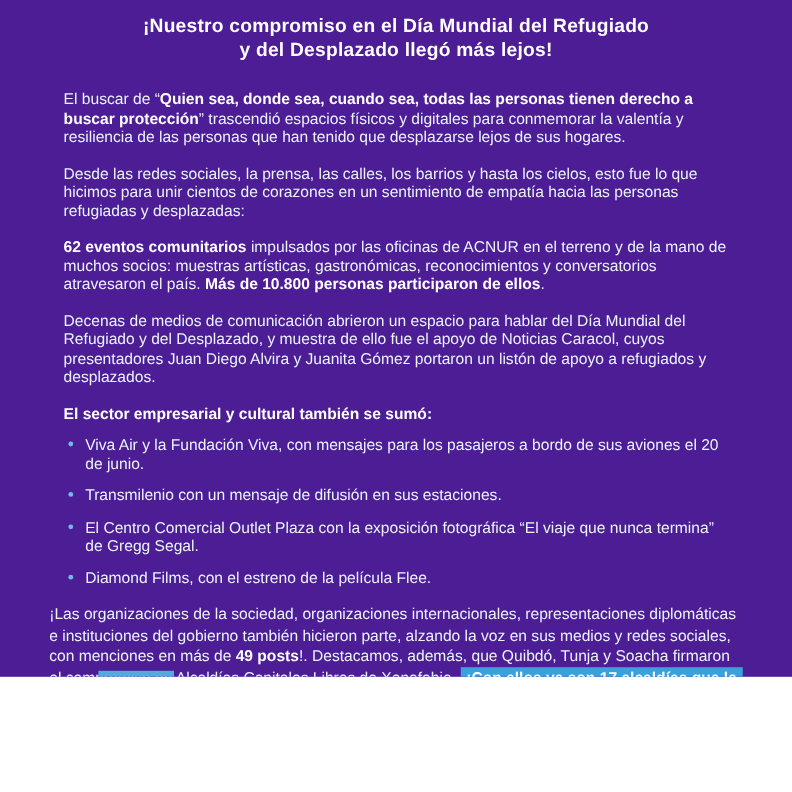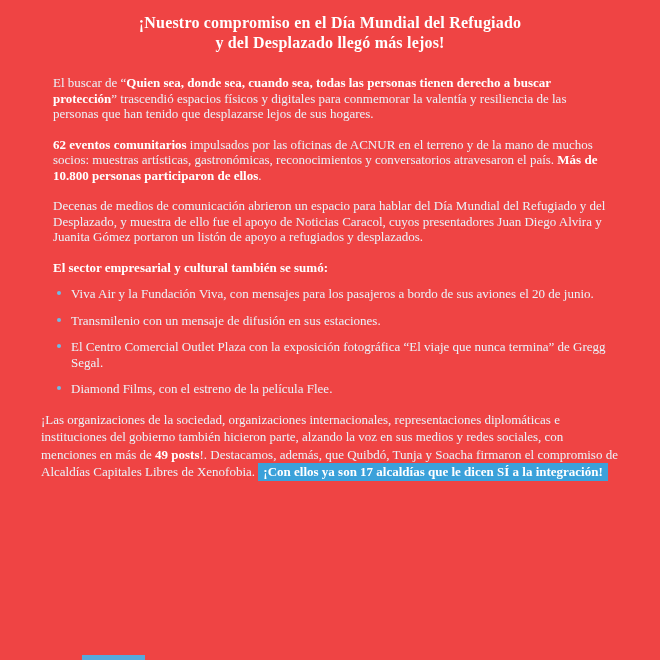--- a/index.html
+++ b/index.html
@@ -1,24 +1,24 @@
 <!DOCTYPE html>
 <html lang="es"><head>
 <meta charset="utf-8">
 <style>
   html, body { margin: 0; padding: 0; }
   .page {
     position: relative;
     width: 660px;
-    height: 660px;
-    background: #ef4444;
+    height: 564px;
+    background: #4c1d95;
     box-sizing: border-box;
     padding: 13px 53px 0 53px;
     overflow: hidden;
-    font-family: Liberation Serif, serif;
+    font-family: Liberation Sans, sans-serif;
     color: #EAF3FA;
   }
   .title {
     margin: 0 -30px 22px -30px;
     text-align: center;
     color: #FFFFFF;
     font-size: 16px;
     font-weight: 700;
     line-height: 20px;
     letter-spacing: 0.2px;
@@ -89,20 +89,21 @@
 </style>
 </head>
 <body>
 
 <div class="page">
 
   <h1 class="title"><span>¡Nuestro compromiso en el Día Mundial del Refugiado</span><br><span>y del Desplazado llegó más lejos!</span></h1>
 
   <p class="para"><span>El buscar de “</span><span class="b">Quien sea, donde sea, cuando sea, todas las personas tienen derecho a buscar protección</span><span>” trascendió espacios físicos y digitales para conmemorar la valentía y resiliencia de las personas que han tenido que desplazarse lejos de sus hogares.</span></p>
 
+  <p class="para"><span>Desde las redes sociales, la prensa, las calles, los barrios y hasta los cielos, esto fue lo que hicimos para unir cientos de corazones en un sentimiento de empatía hacia las personas refugiadas y desplazadas:</span></p>
 
   <p class="para"><span class="b">62 eventos comunitarios</span><span> impulsados por las oficinas de ACNUR en el terreno y de la mano de muchos socios: muestras artísticas, gastronómicas, reconocimientos y conversatorios atravesaron el país. </span><span class="b">Más de 10.800 personas participaron de ellos</span><span>.</span></p>
 
 
   <p class="para"><span>Decenas de medios de comunicación abrieron un espacio para hablar del Día Mundial del Refugiado y del Desplazado, y muestra de ello fue el apoyo de Noticias Caracol, cuyos presentadores Juan Diego Alvira y Juanita Gómez portaron un listón de apoyo a refugiados y desplazados.</span></p>
 
   <p class="section-heading">El sector empresarial y cultural también se sumó:</p>
 
   <ul class="bullets">
     <li><span class="dot"></span><span>Viva Air y la Fundación Viva, con mensajes para los pasajeros a bordo de sus aviones el 20 de junio.</span></li>

